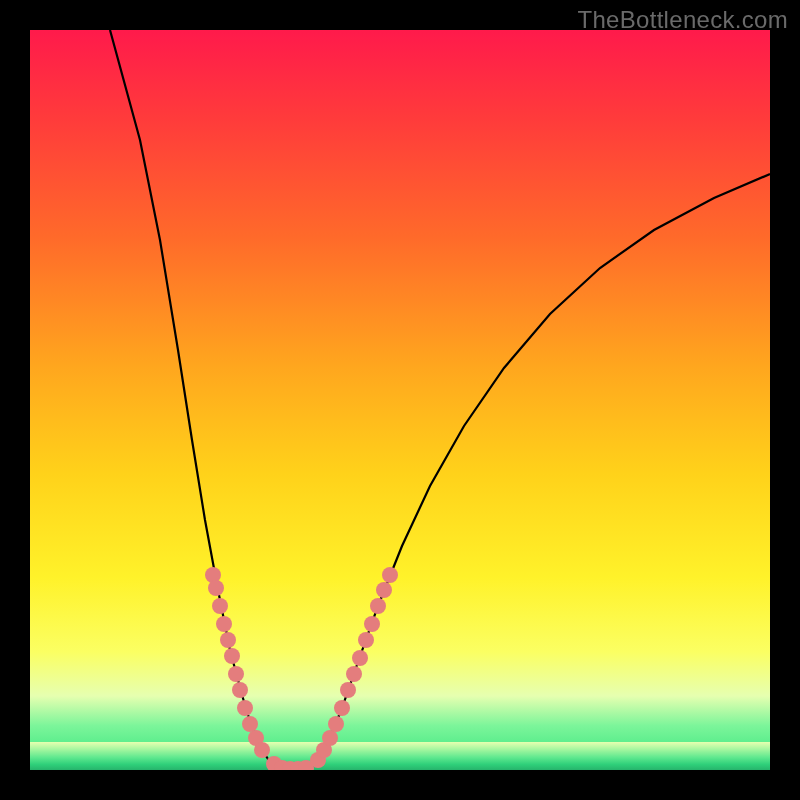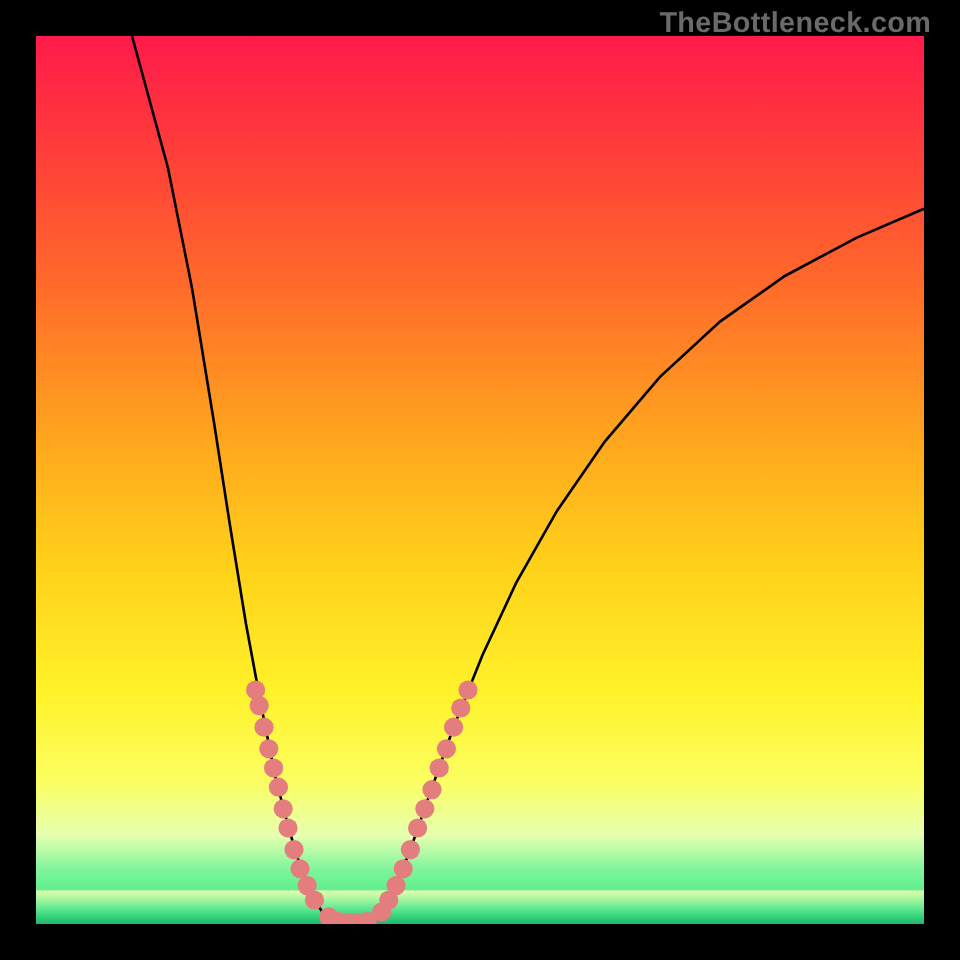--- a/index.html
+++ b/index.html
@@ -44,24 +44,24 @@
     background: linear-gradient(to bottom,
       #e6ffb0 0%,
       #a8f7a0 25%,
       #5fe88f 55%,
       #2fd07a 80%,
       #26b46c 100%);
   }
   .watermark {
     position: absolute;
     top: 6px;
-    right: 24px;
+    right: 12px;
     color: #6a6a6a;
     font-size: 24px;
-    font-weight: 700;
+    font-weight: 400;
     letter-spacing: 0.3px;
     user-select: none;
   }
   svg.curve {
     position: absolute;
     left: 0;
     top: 0;
     width: 740px;
     height: 740px;
   }

